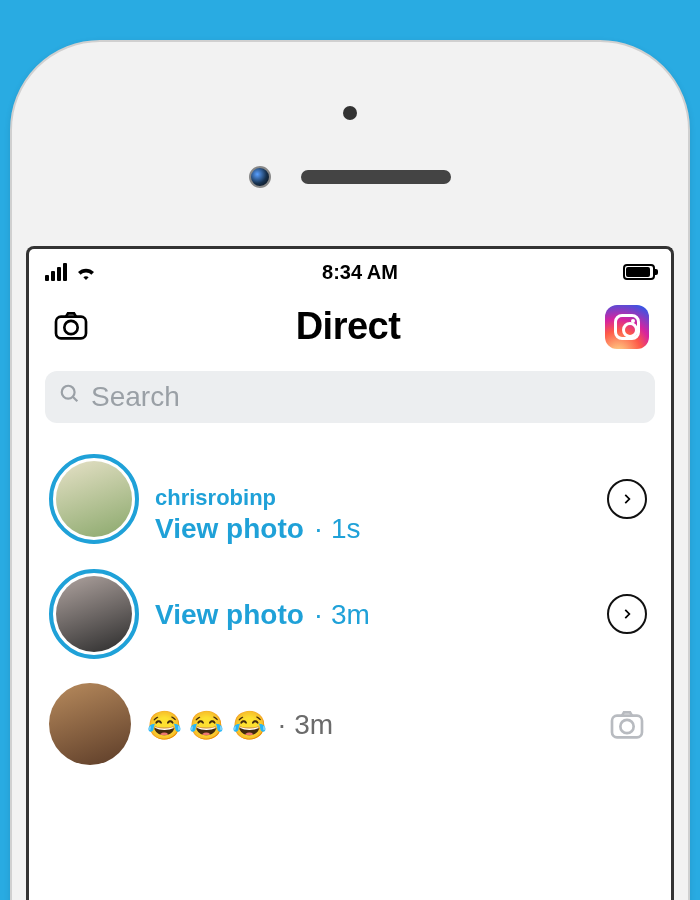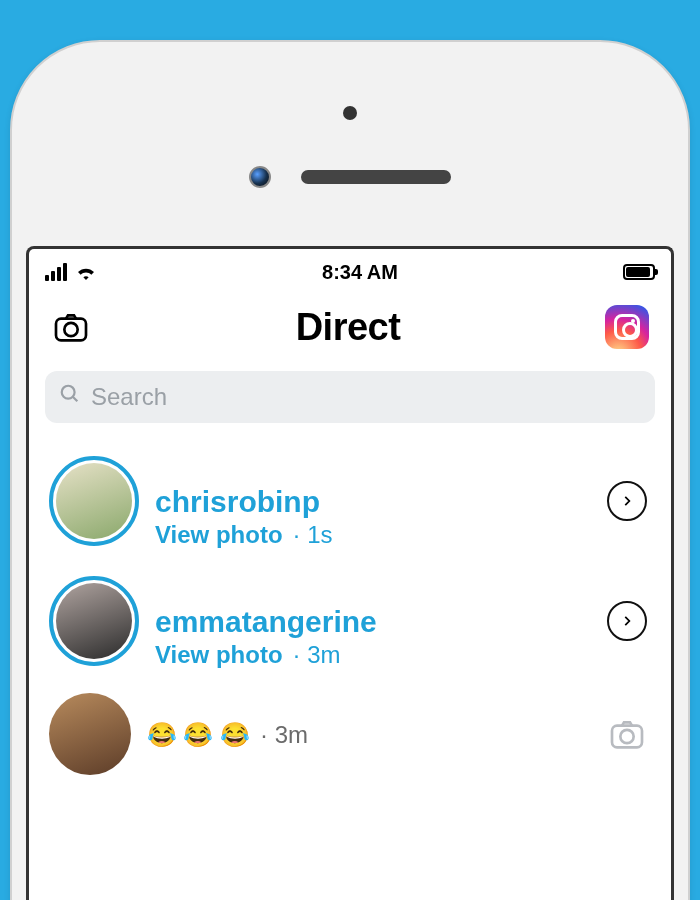--- a/index.html
+++ b/index.html
@@ -86,21 +86,21 @@
   }
   .battery::after {
     content:""; position:absolute; right:-5px; top:3px;
     width:3px; height:6px; background:#000; border-radius:0 2px 2px 0;
   }
   .battery-fill { position:absolute; left:1px; top:1px; bottom:1px; width:85%; background:#000; border-radius:2px;}
 
   
   .app-header {
     display: flex;
-    align-items: center;
+    align-items: flex-start;
     justify-content: space-between;
     padding: 10px 22px 16px;
   }
   .header-title {
     font-size: 38px;
     font-weight: 800;
     letter-spacing: -0.5px;
   }
   .icon-btn { display:flex; align-items:center; justify-content:center; }
 
@@ -132,21 +132,21 @@
     border-radius: 12px;
     height: 52px;
     display:flex; align-items:center;
     padding: 0 14px;
     gap: 10px;
     color: #9aa0a6;
     font-size: 24px;
   }
   .search-input {
     border:none; background:transparent; outline:none;
-    font-size: 24px; color:#333; width:100%;
+    font-size: 28px; color:#333; width:100%;
   }
   .search-input::placeholder { color:#9aa0a6; }
 
   
   .chat-list { padding: 0 16px; }
   .chat-row {
     display:flex; align-items:center;
     padding: 12px 4px;
     gap: 16px;
   }
@@ -159,22 +159,22 @@
   .avatar-wrap.ring { border: 4px solid var(--ring,#1fa1d8); padding:3px; }
   .avatar {
     width: 100%; height: 100%; border-radius:50%;
     background: #c9cfd6 center/cover;
   }
   .av1 .avatar{ background: linear-gradient(160deg,#e6e1c7 0%, #8aa86b 100%);}
   .av2 .avatar{ background: linear-gradient(160deg,#b0a4a0 0%, #2b2b2b 100%);}
   .av3 .avatar{ background: linear-gradient(160deg,#b88b5d 0%, #5c3c28 100%);}
 
   .chat-text { flex:1 1 auto; min-width:0; }
-  .chat-name { font-size: 30px; font-weight:600;margin-top:32px; }
-  .chat-sub  { font-size: 24px; margin-top:2px; display:flex; gap:10px; align-items:center;}
+  .chat-name { font-size: 22px; font-weight:600;margin-top:32px; }
+  .chat-sub  { font-size: 28px; margin-top:2px; display:flex; gap:10px; align-items:center;}
   .sub-action { font-weight:600; }
   .unread .chat-name, .unread .sub-action, .unread .sub-time { color:#1fa1d8; }
   .read .chat-name { color:#111; }
   .read .chat-sub { color:#6b6b6b; }
   .sub-time::before { content:"· "; color:inherit;}
 
   .row-action {
     width:48px; height:48px; flex:0 0 auto;
     display:flex; align-items:center; justify-content:center;
   }
@@ -265,21 +265,20 @@
               </svg>
           </div>
         </div>
       </div>
 
       <div class="chat-row unread">
         <div class="avatar-wrap ring av2">
             <div class="avatar"></div>
           </div>
         <div class="chat-text">
-          <div class="chat-name">emmatangerine</div>
           <div class="chat-sub">
             <span class="sub-action">View photo</span>
             <span class="sub-time">3m</span>
           </div>
         </div>
         <div class="row-action">
           <div class="circle-chevron">
             <svg width="14" height="14" viewBox="0 0 24 24" fill="none" stroke="#000" stroke-width="3">
                 <polyline points="9 5 16 12 9 19"></polyline>
               </svg>

